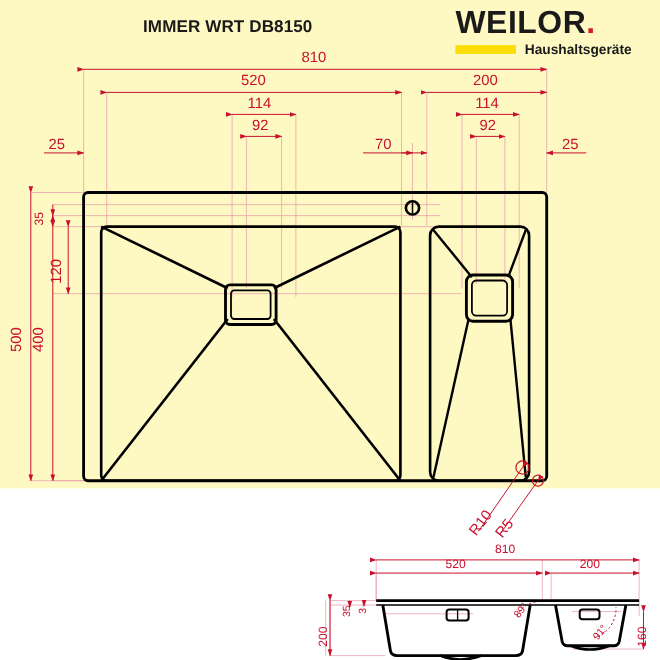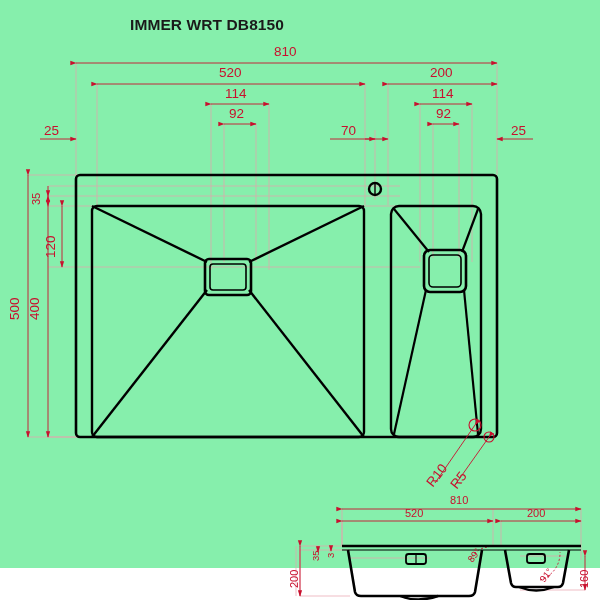--- a/index.html
+++ b/index.html
@@ -11,22 +11,22 @@
   body {
     width: 600px;
     height: 600px;
     overflow: hidden;
     font-family: "Liberation Sans", sans-serif;
     position: relative;
   }
   #sheet {
     position: relative;
     width: 600px;
-    height: 568px;
-    background: #86efac;
+    height: 444px;
+    background: #fef9c3;
   }
   #drawing-svg {
     position: absolute;
     left: 0;
     top: 0;
     width: 600px;
     height: 600px;
     display: block;
   }
   .hdr-title {
@@ -90,20 +90,25 @@
   .rot45 { transform: rotate(-52deg); transform-origin: left top; }
 </style>
 </head>
 <body>
 
 <div id="sheet">
 
   <div class="hdr-title">IMMER WRT DB8150</div>
 
   <div class="brand-wrap">
+    <div class="brand-main"><span>WEILOR</span><span class="brand-dot">.</span></div>
+    <div class="brand-sub-row">
+      <div class="brand-bar"></div>
+      <div class="brand-sub">Haushaltsgeräte</div>
+    </div>
   </div>
 
   <svg id="drawing-svg" viewBox="0 0 600 600">
     <defs>
       <marker id="arrR" viewBox="0 0 10 10" refX="9" refY="5" markerWidth="7" markerHeight="7" orient="auto-start-reverse">
         <path d="M 0 1.6 L 10 5 L 0 8.4 z" fill="#c8102e"></path>
       </marker>
       <marker id="arrL" viewBox="0 0 10 10" refX="1" refY="5" markerWidth="7" markerHeight="7" orient="auto-start-reverse">
         <path d="M 10 1.6 L 0 5 L 10 8.4 z" fill="#c8102e"></path>
       </marker>

